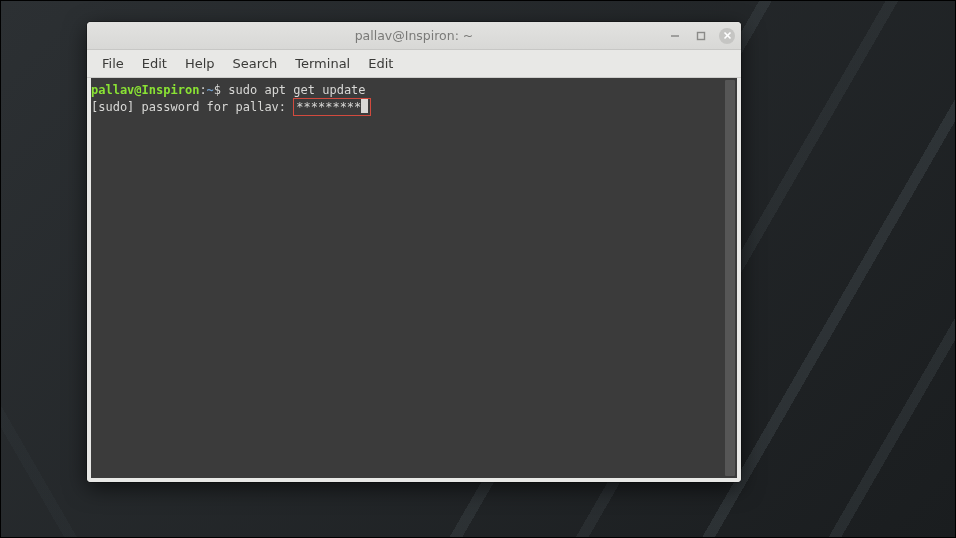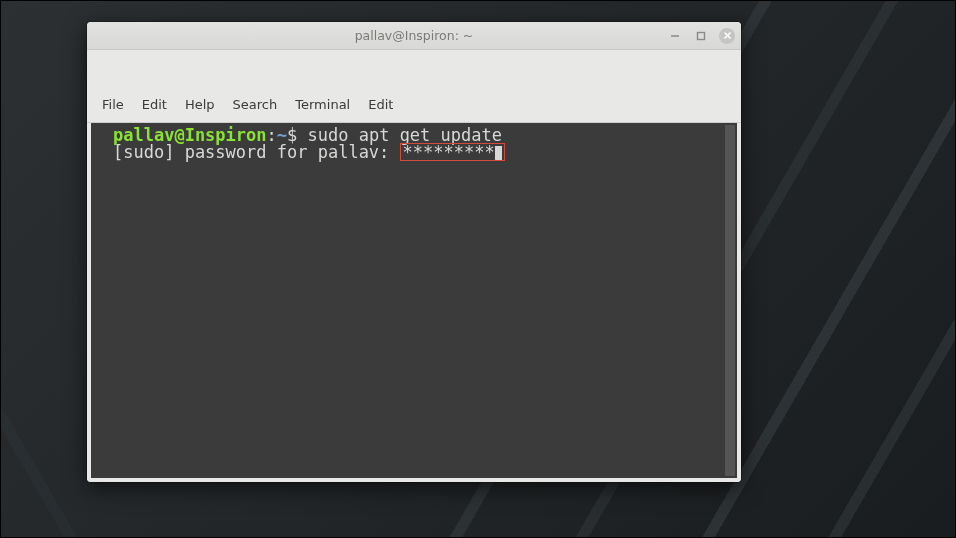--- a/index.html
+++ b/index.html
@@ -47,29 +47,28 @@
     }
     .ctrl-btn {
       width: 16px; height: 16px; border-radius: 50%;
       display: flex; align-items: center; justify-content: center;
       color: #8a8a88; font-size: 10px;
       cursor: pointer;
     }
     .ctrl-min, .ctrl-max { background: transparent; }
     .ctrl-close { background: #c5c5c3; color: #fff; font-size: 11px; font-weight: bold; }
     .menubar {
-      height: 36px;
+      height: 28px;
       background: #e8e8e6;
       display: flex; align-items: center;
       padding: 0 6px;
       gap: 0;
       font-size: 13px;
       color: #3a3a38;
       border-bottom: 1px solid #cdcdcb;
-      margin-top: 37px;
     }
     .menu-item {
       padding: 3px 9px;
       cursor: pointer;
     }
     .terminal-wrap {
       flex: 1;
       padding: 0;
       background: #e8e8e6;
       display: flex;
@@ -79,23 +78,23 @@
       margin: 0 4px 4px 4px;
       background: #3b3b3b;
       position: relative;
       display: flex;
     }
     .terminal {
       flex: 1;
       background: #3b3b3b;
       color: #d8d8d6;
       font-family: "DejaVu Sans Mono", "Ubuntu Mono", monospace;
-      font-size: 17px;
+      font-size: 12px;
       line-height: 16px;
-      padding: 4px 22px;
+      padding: 4px 0;
       white-space: pre;
       overflow: hidden;
     }
     .scrollbar {
       width: 10px;
       background: #565656;
       margin: 2px 2px 2px 0;
       border-radius: 1px;
     }
     .prompt-user { color: #8ae234; font-weight: bold; }

